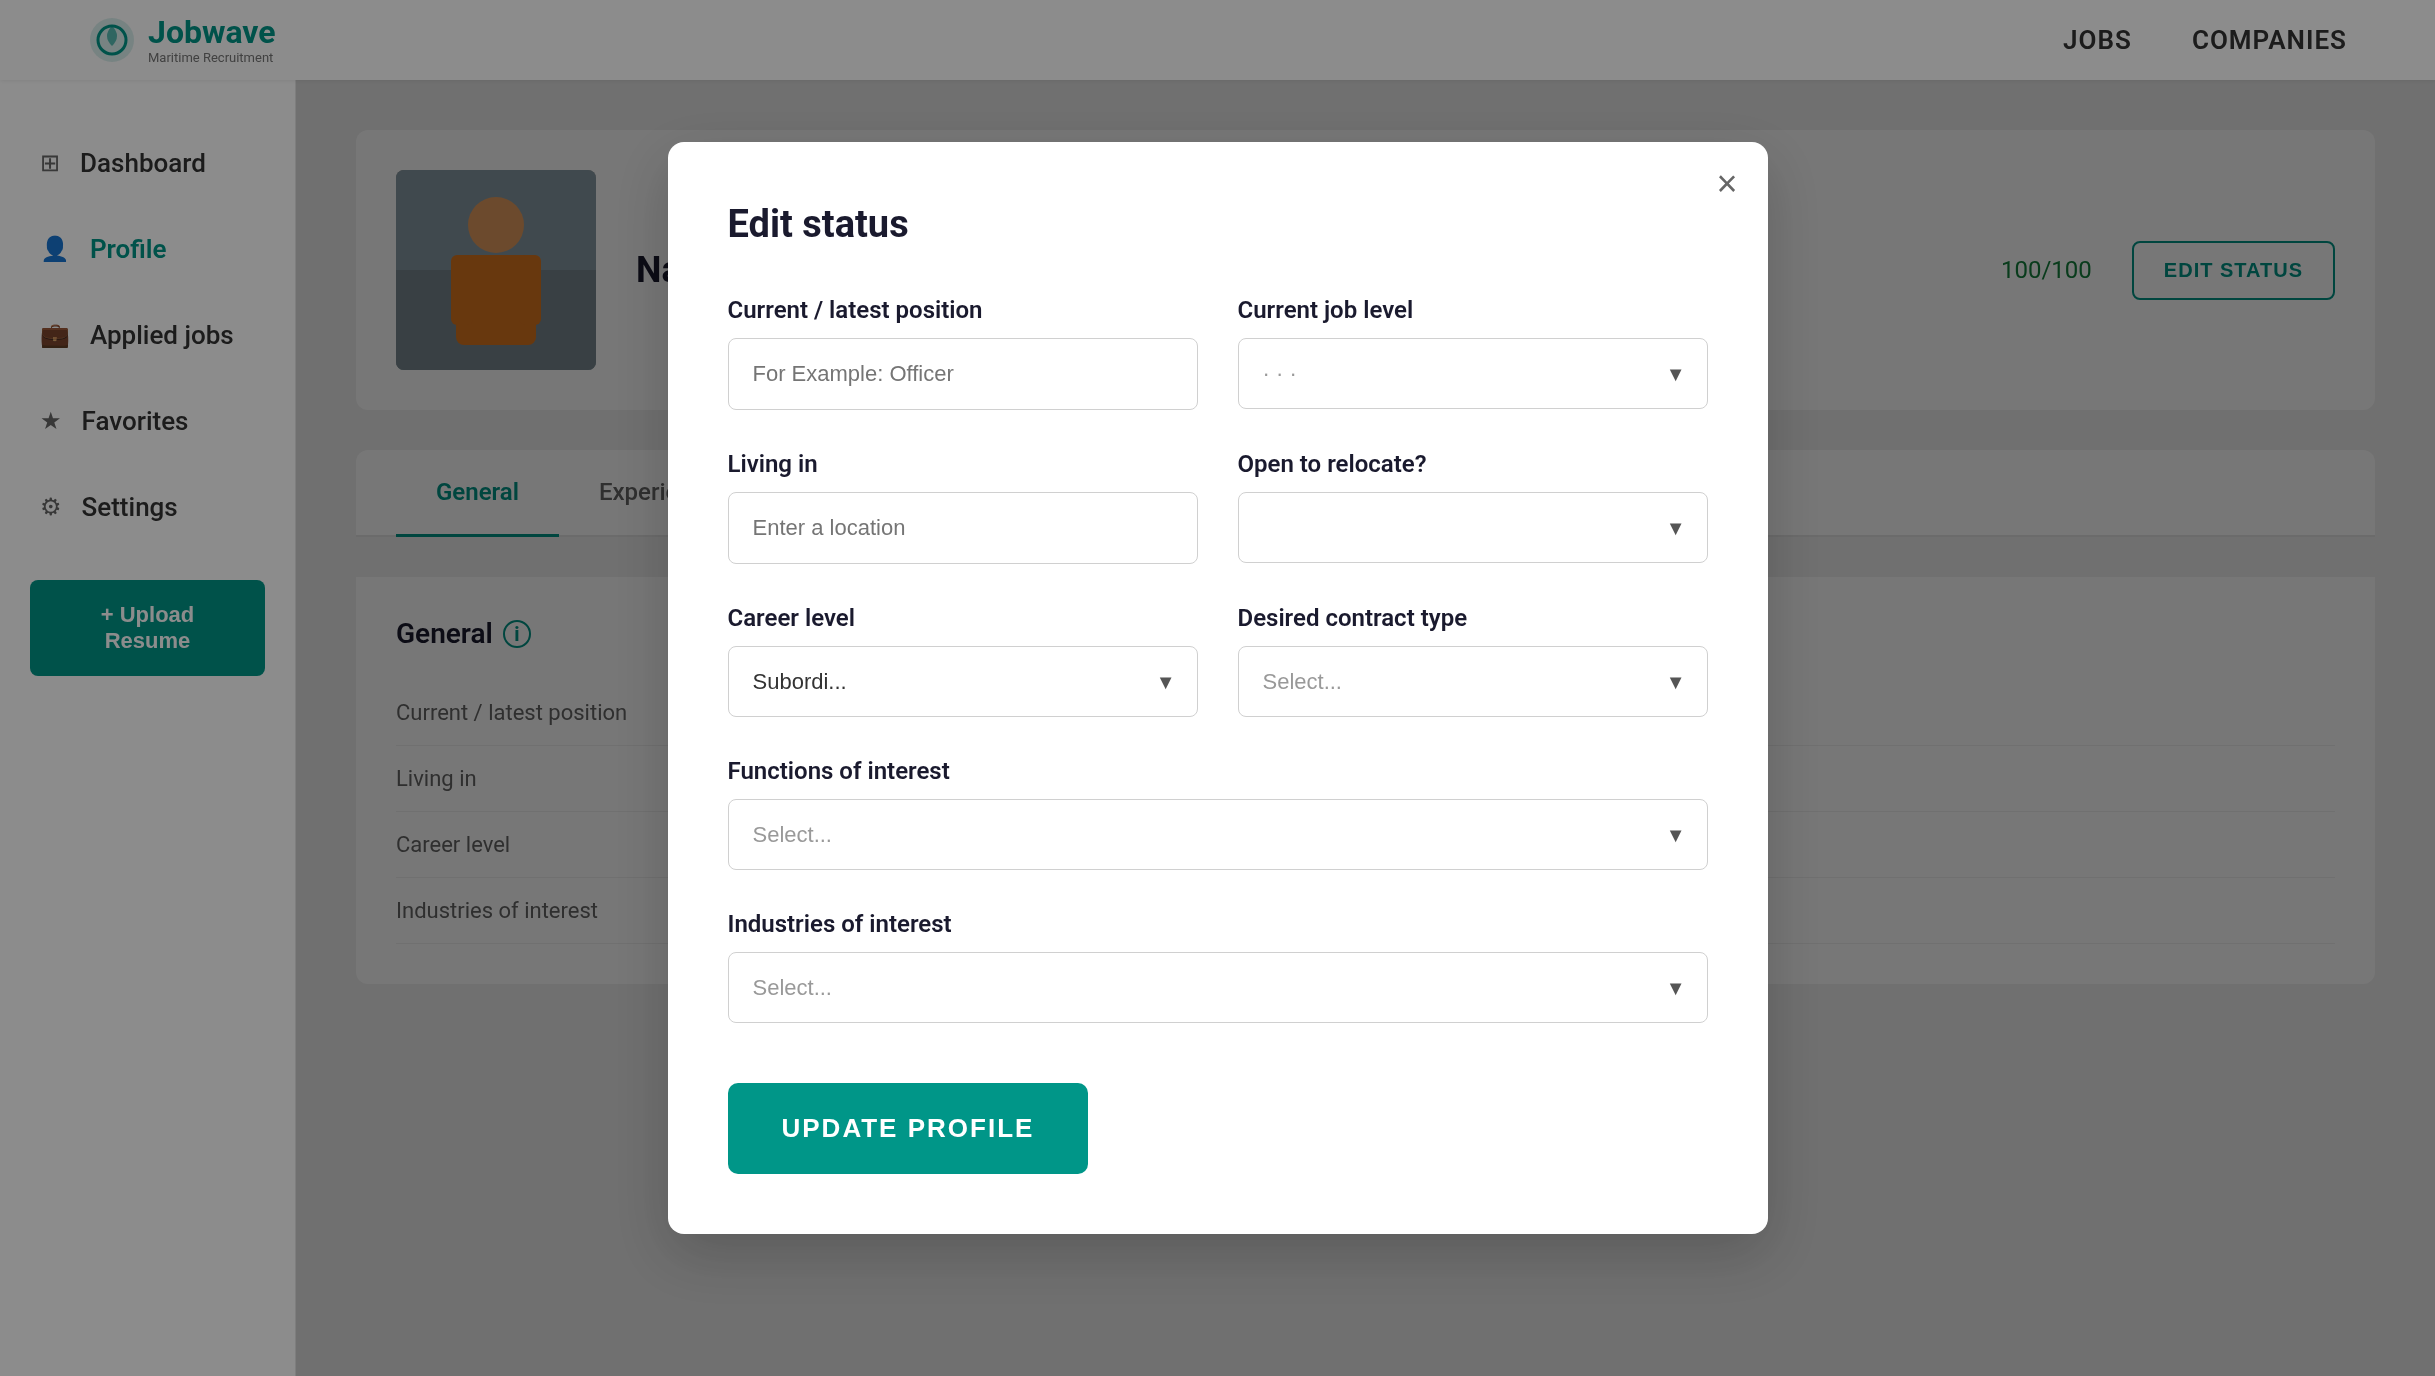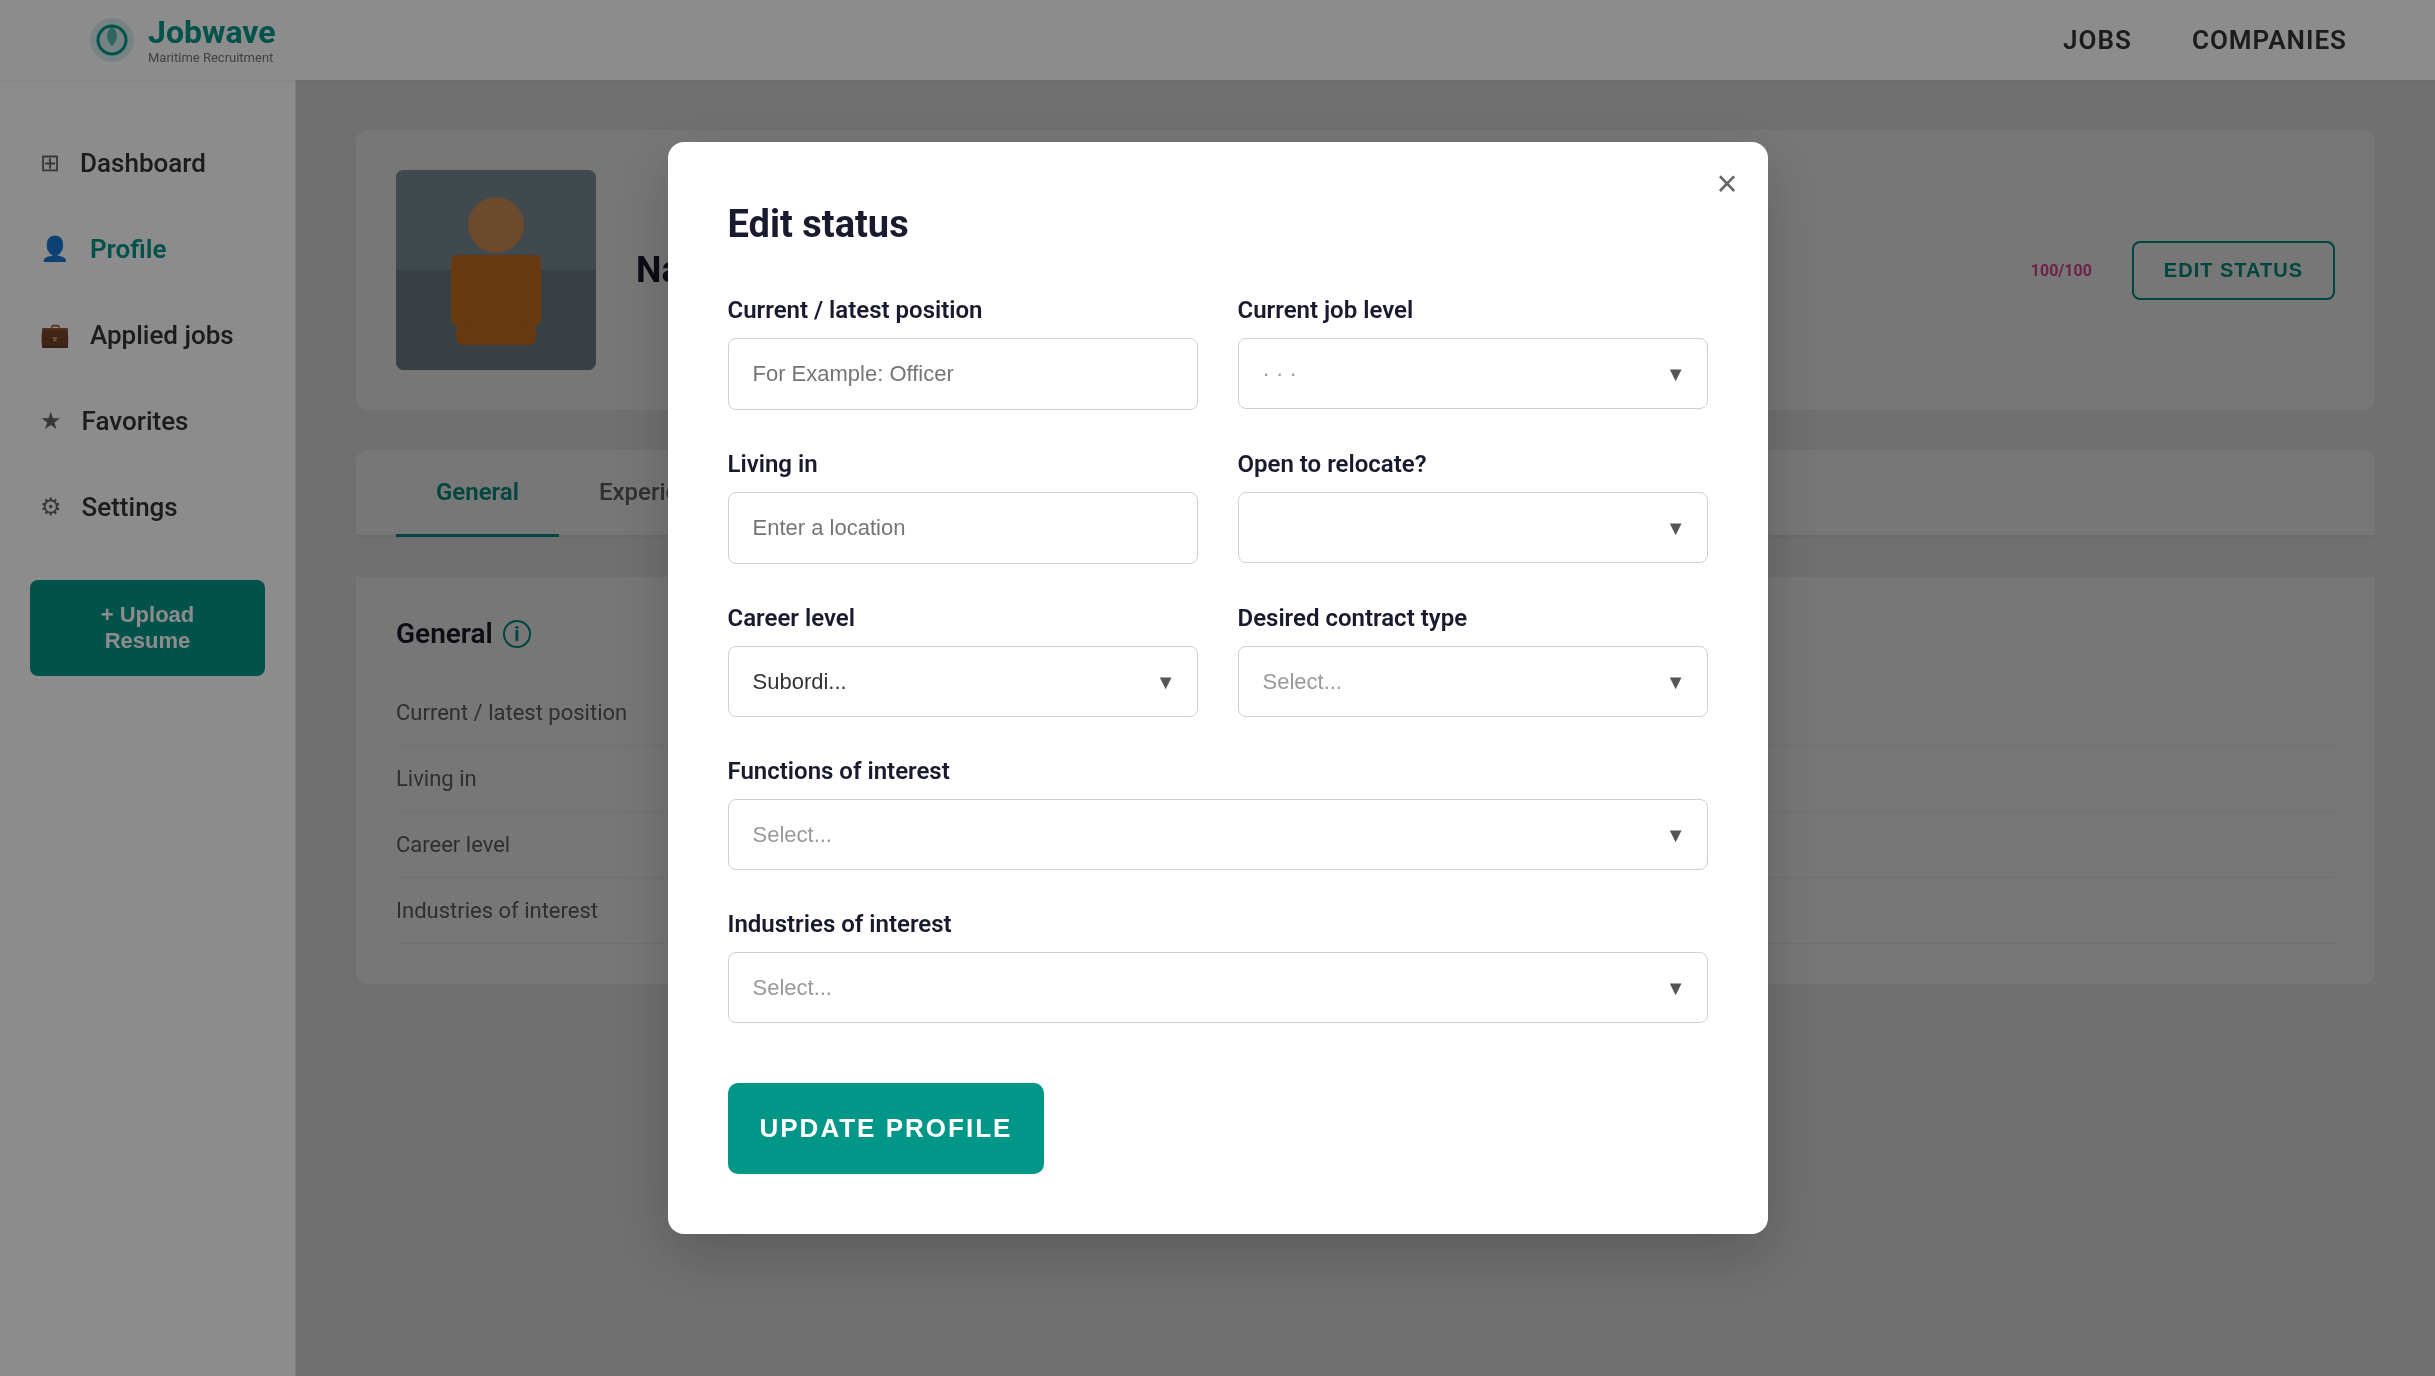--- a/index.html
+++ b/index.html
@@ -294,45 +294,44 @@
       font-size: 20px;
       color: #555;
       pointer-events: none;
     }
 
     .update-btn {
       background: #009688;
       color: #fff;
       border: none;
       border-radius: 10px;
-      padding: 30px 32px;
+      padding: 30px 54px;
       font-size: 26px;
       font-weight: 700;
       letter-spacing: 2px;
       cursor: pointer;
       margin-top: 20px;
     }
 
     .edit-status-btn {
       background: #fff;
       border: 2px solid #009688;
       color: #009688;
       border-radius: 8px;
       padding: 16px 30px;
       font-size: 20px;
       font-weight: 600;
       cursor: pointer;
       letter-spacing: 1px;
     }
 
     .profile-completion {
-      font-size: 16px;
-      color: #ec4899;
+      font-size: 24px;
+      color: #15803d;
       margin-left: auto;
-      font-weight: bold;
     }
   </style>
 </head>
 <body>
 
 <nav class="top-nav">
   <div class="logo">
     <svg class="logo-icon" viewBox="0 0 48 48">
       <circle cx="24" cy="24" r="22" fill="#009688" opacity="0.15"></circle>
       <circle cx="24" cy="24" r="14" fill="none" stroke="#009688" stroke-width="3"></circle>

